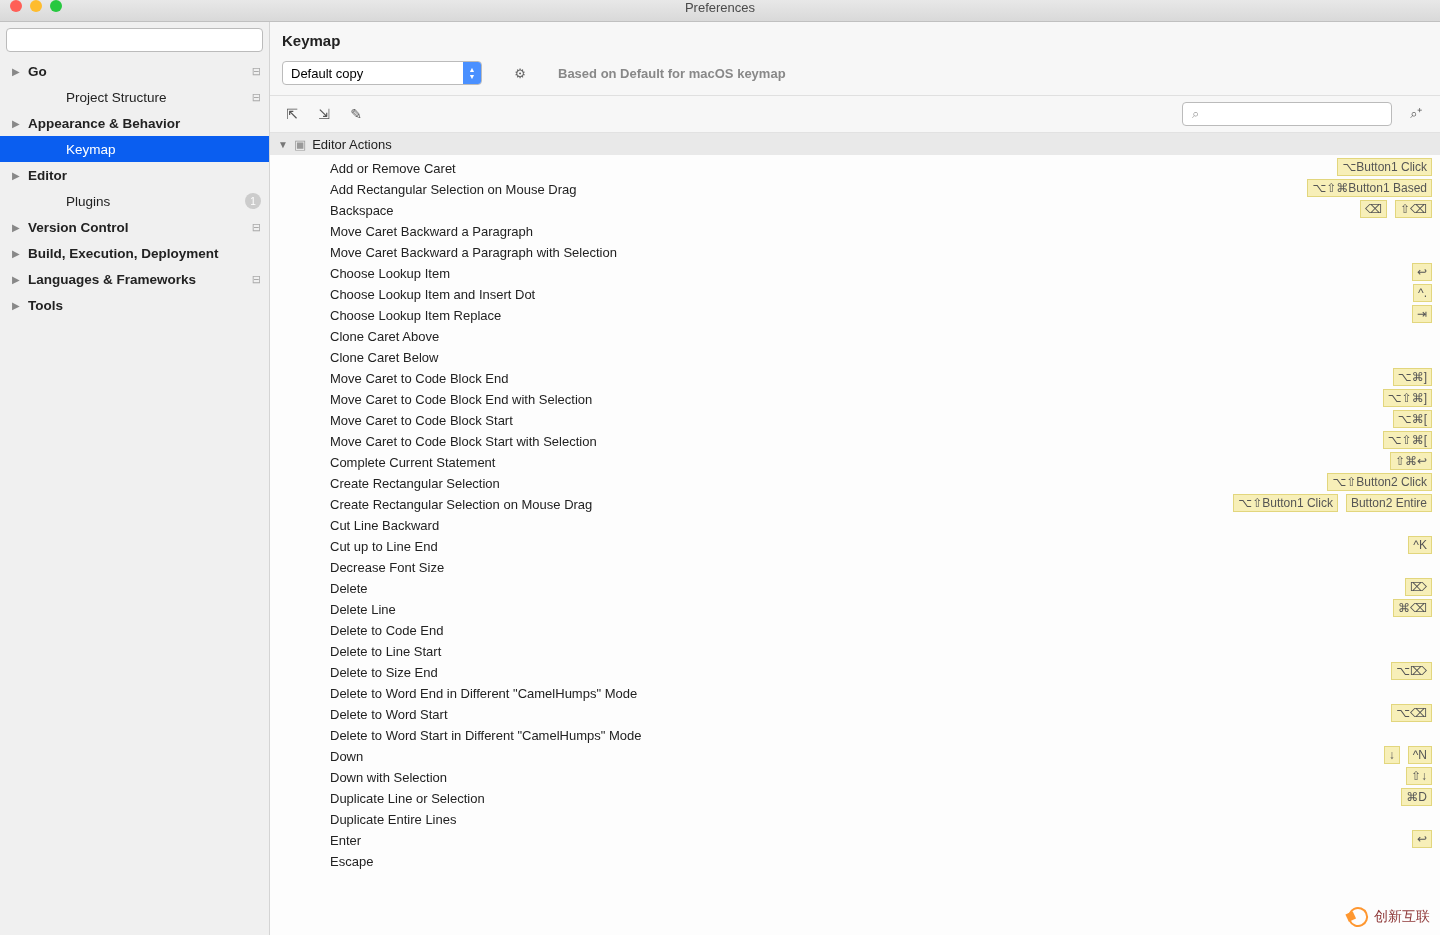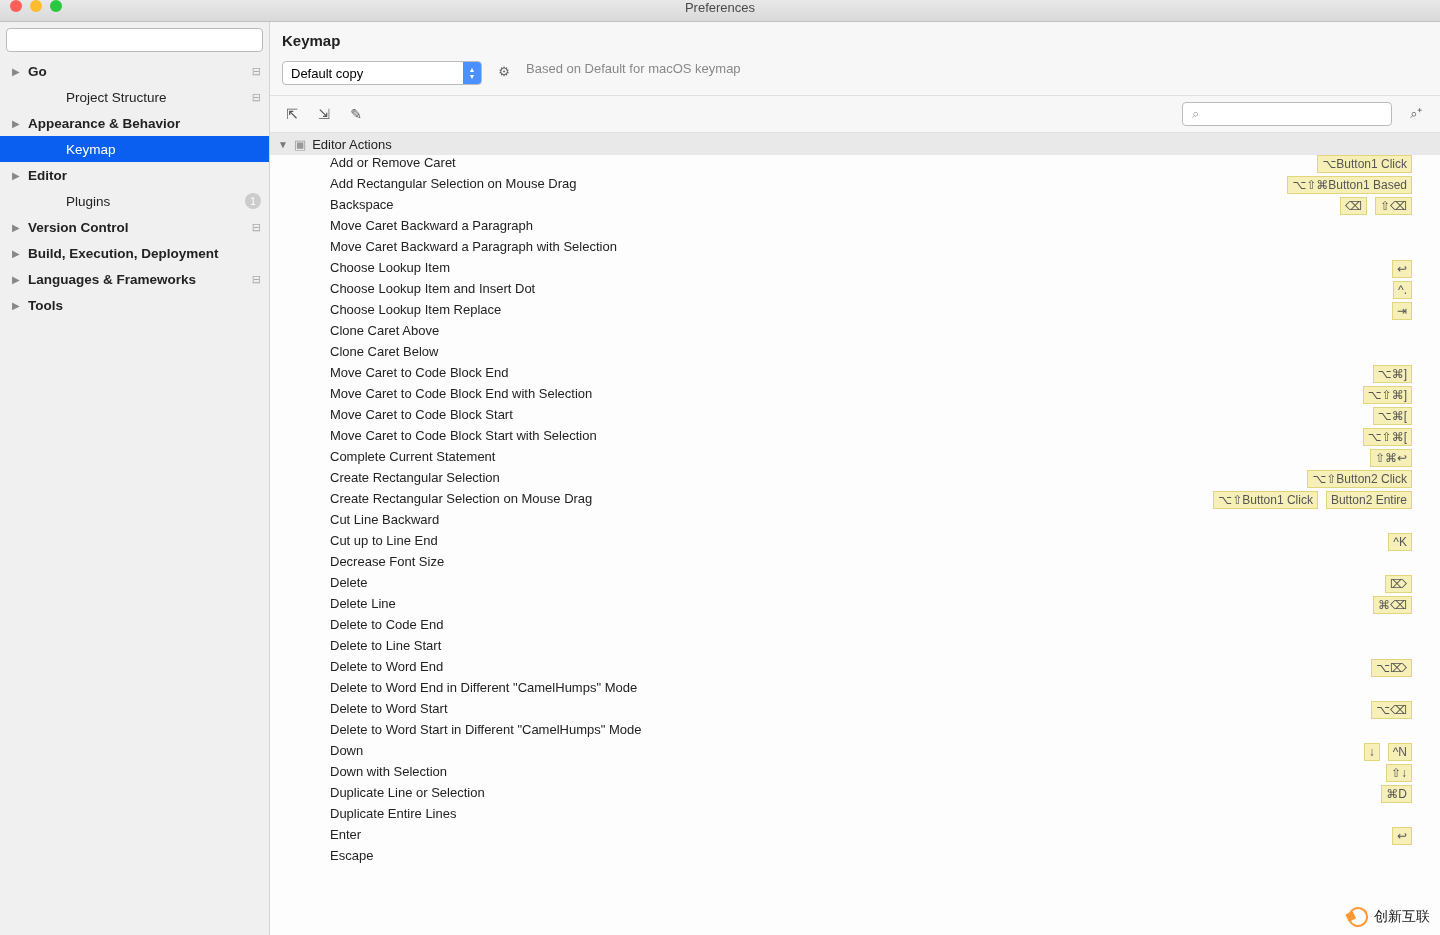--- a/index.html
+++ b/index.html
@@ -108,22 +108,23 @@
   flex-direction: column;
   overflow: hidden;
 }
 .content-header {
   padding: 10px 12px 6px 12px;
   font-size: 15px;
   font-weight: 600;
 }
 .keymap-select-row {
   display: flex;
+  align-items: center;
   padding: 6px 12px 10px 12px;
-  gap: 12px;
+  gap: 28px;
   border-bottom: 1px solid #e0e0e0;
 }
 .select-wrap {
   position: relative;
   width: 200px;
 }
 .select {
   width: 100%;
   height: 24px;
   background: #fff;
@@ -150,20 +151,21 @@
 }
 .gear-btn {
   width: 20px; height: 20px;
   color: #666;
   display: flex; align-items: center; justify-content: center;
   cursor: pointer;
 }
 .based-on {
   color: #888;
   font-size: 13px;
+  font-weight: bold;
 }
 .toolbar-row {
   display: flex;
   align-items: center;
   padding: 6px 12px;
   gap: 12px;
 }
 .tb-btn {
   width: 20px; height: 20px;
   display: flex; align-items: center; justify-content: center;
@@ -190,24 +192,24 @@
   display: flex; align-items: center;
   height: 22px;
   background: #e9e9e9;
   padding-left: 8px;
   gap: 6px;
   font-size: 13px;
 }
 .group-arrow { font-size: 10px; color: #777; }
 .folder-icon { color: #999; font-size: 13px; }
 .action-row {
-  display: flex; align-items: flex-start;
+  display: flex; align-items: flex-end;
   height: 21px;
   padding-left: 60px;
-  padding-right: 28px;
+  padding-right: 8px;
   font-size: 13px;
 }
 .action-name { flex: 1; }
 .shortcuts {
   display: flex; gap: 8px;
 }
 .shortcut {
   background: #f7efb8;
   border: 1px solid #e2d67d;
   border-radius: 0;
@@ -215,21 +217,21 @@
   font-size: 12px;
   color: #555;
   line-height: 16px;
   white-space: nowrap;
 }
 .watermark {
   position: absolute;
   bottom: 8px; right: 10px;
   display: flex; align-items: center; gap: 6px;
   font-size: 14px;
-  color: #000000;
+  color: #7f1d1d;
   opacity: 0.9;
 }
 .watermark-icon {
   width: 20px; height: 20px;
   border: 2px solid #ff8c1a;
   border-radius: 50%;
   transform: rotate(20deg);
   position: relative;
 }
 .watermark-icon::after {
@@ -485,21 +487,21 @@
           </div>
           <div class="action-row">
             <span class="action-name">Delete to Code End</span>
             <span class="shortcuts"></span>
           </div>
           <div class="action-row">
             <span class="action-name">Delete to Line Start</span>
             <span class="shortcuts"></span>
           </div>
           <div class="action-row">
-            <span class="action-name">Delete to Word End</span>
+            <span class="action-name">Delete to Size End</span>
             <span class="shortcuts">
               <span class="shortcut">⌥⌦</span>
             </span>
           </div>
           <div class="action-row">
             <span class="action-name">Delete to Word End in Different "CamelHumps" Mode</span>
             <span class="shortcuts"></span>
           </div>
           <div class="action-row">
             <span class="action-name">Delete to Word Start</span>

